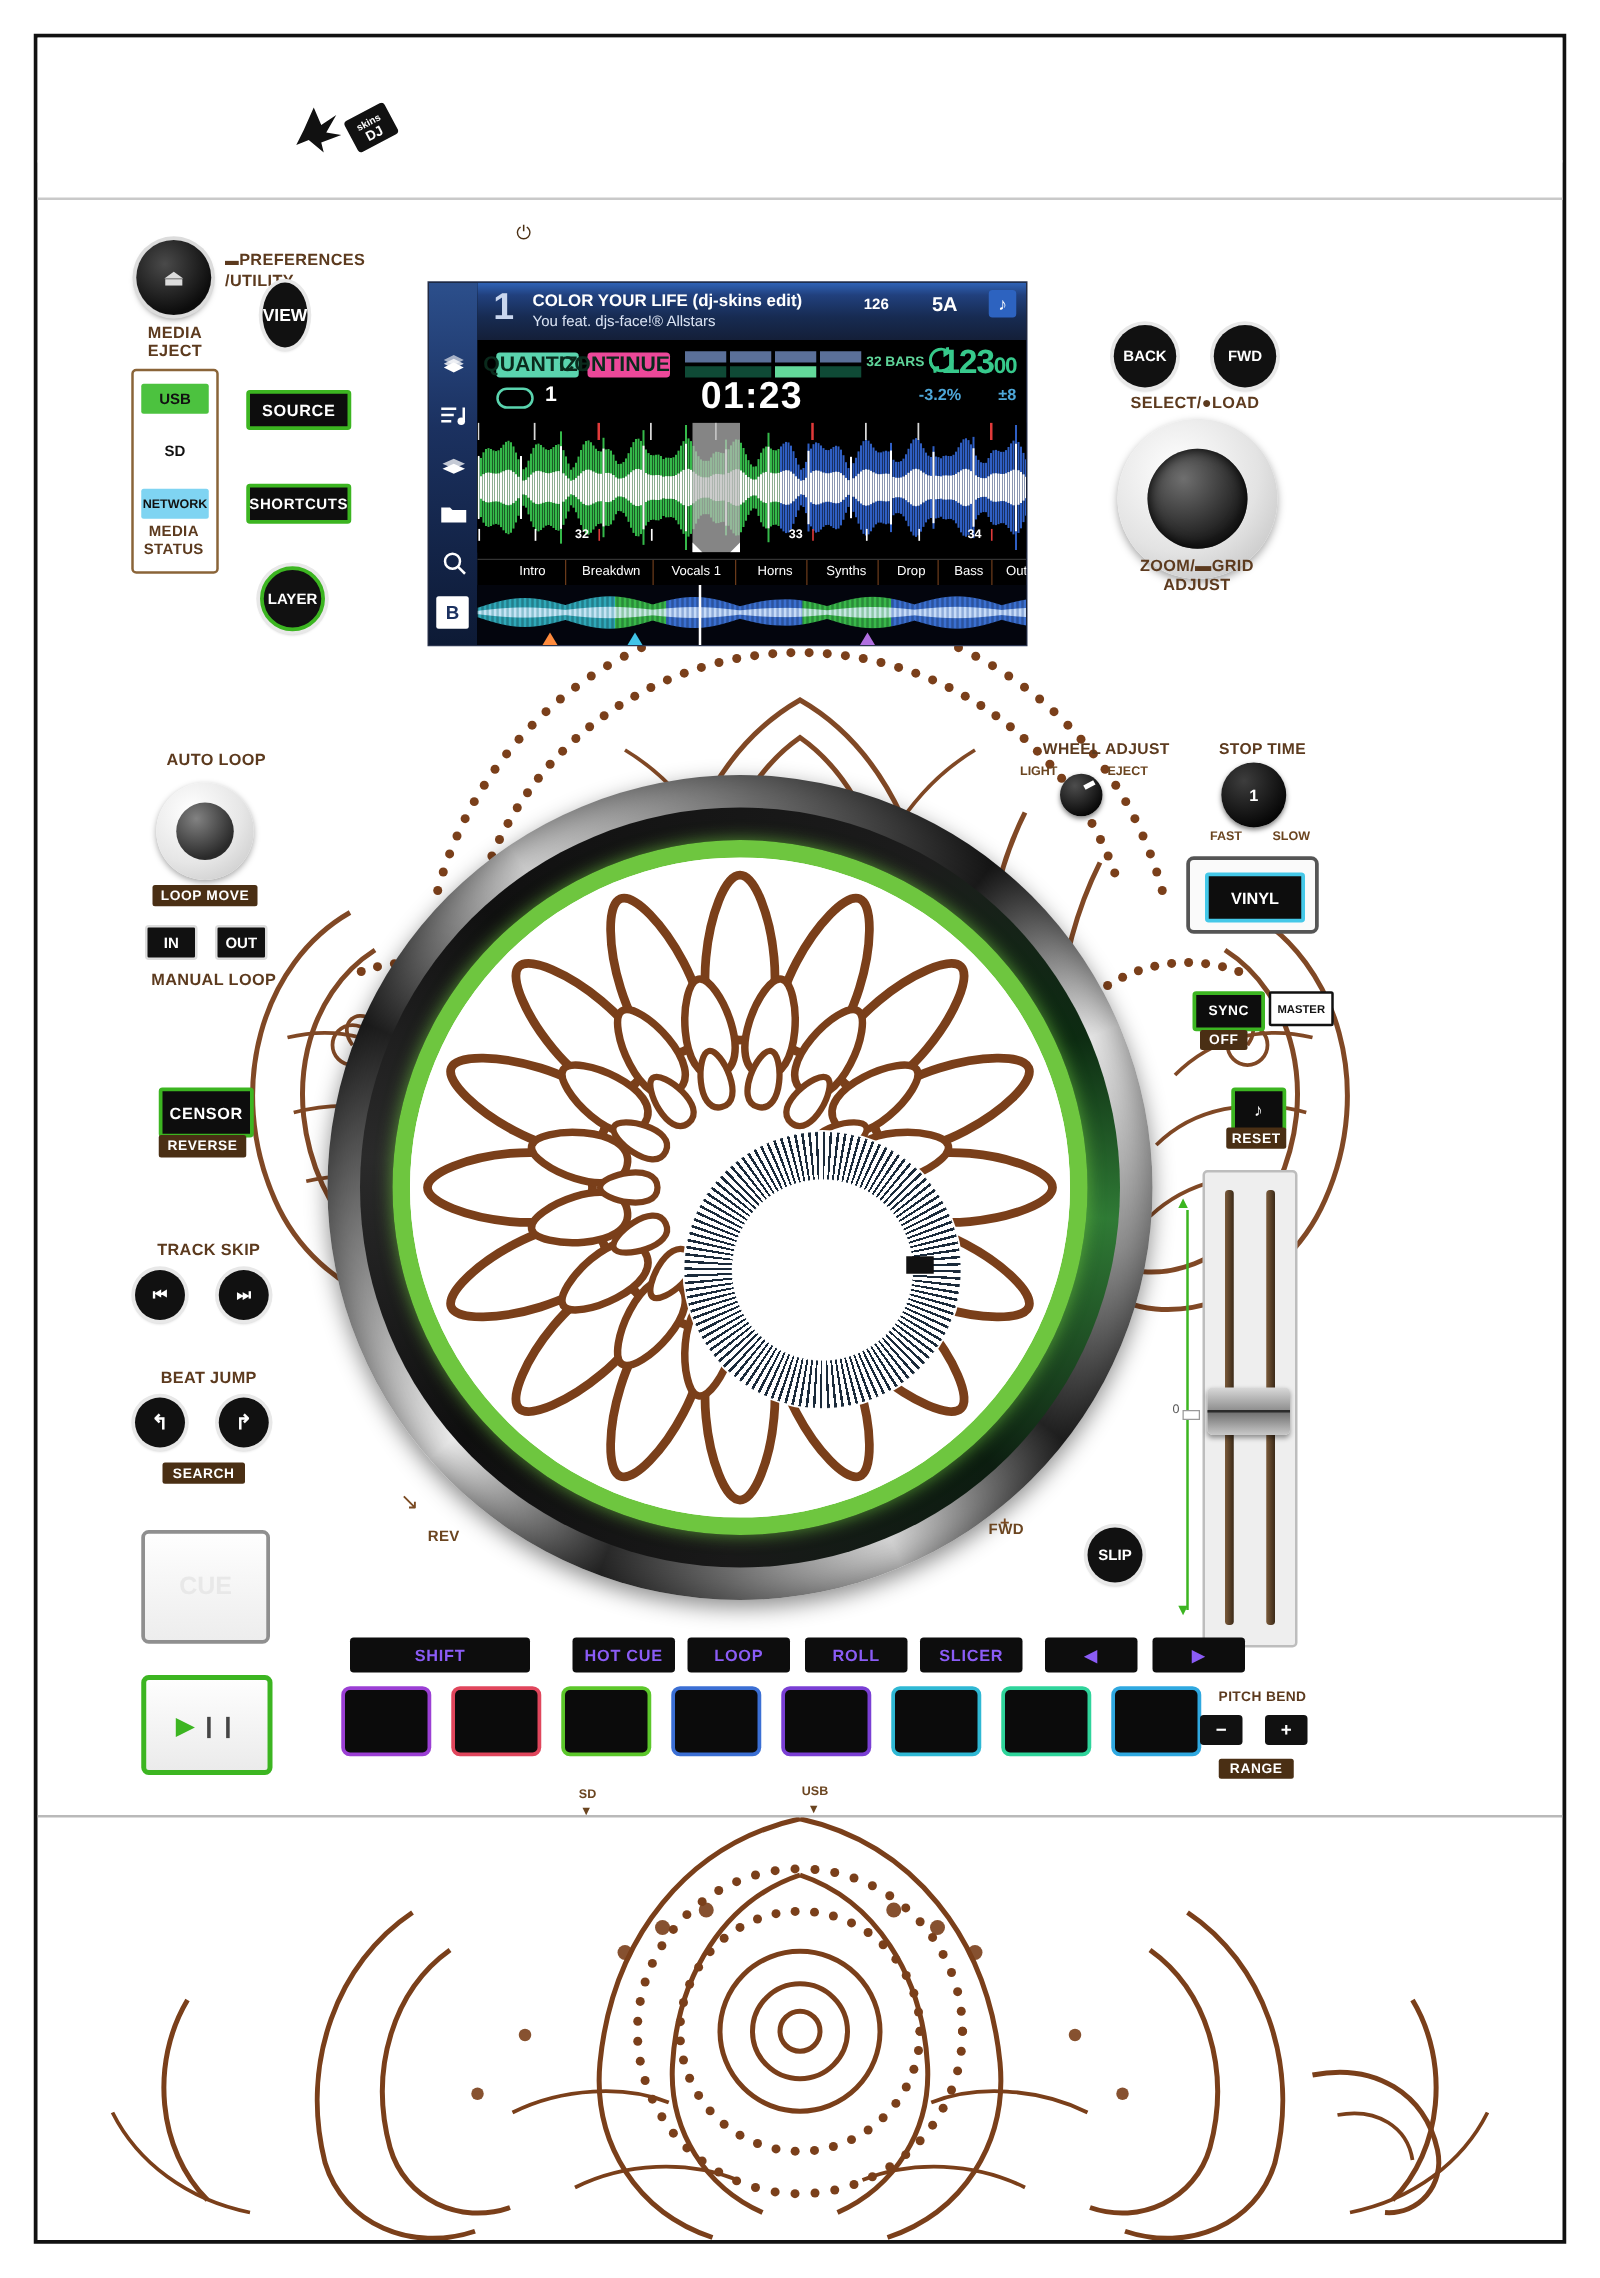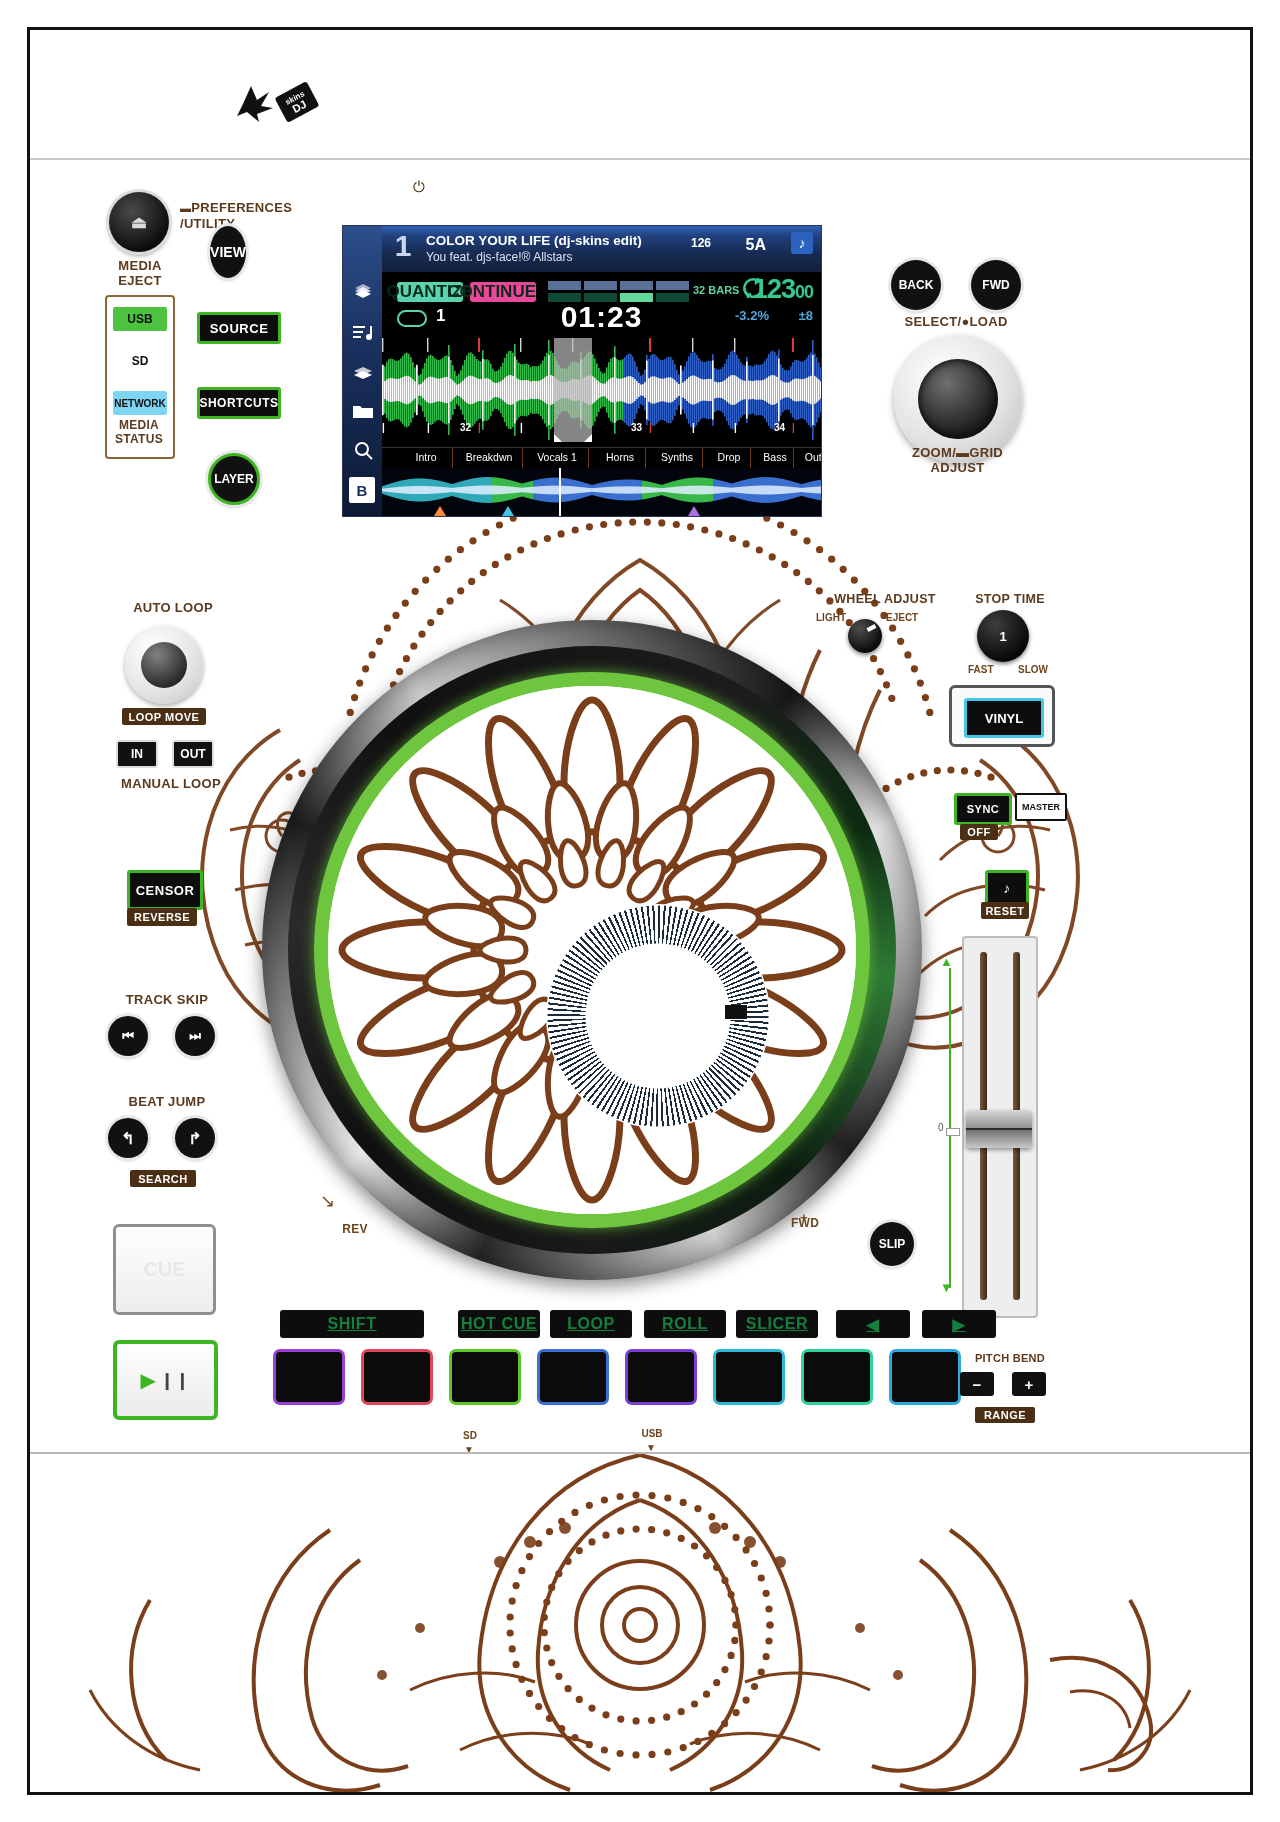--- a/index.html
+++ b/index.html
@@ -200,22 +200,22 @@
   #pitchScale{position:absolute;left:906px;top:906px;width:22px;height:378px;}
   #pUp{position:absolute;left:4px;top:18px;color:#3cb521;font-size:13px;}
   #pDown{position:absolute;left:4px;top:344px;color:#3cb521;font-size:13px;}
   #pMid{position:absolute;left:2px;top:186px;color:#555;font-size:10px;}
   #pTick{position:absolute;left:10px;top:192px;width:12px;height:6px;background:#fff;border:1px solid #999;}
   #pitchLine{position:absolute;left:13px;top:32px;width:2px;height:320px;background:#3cb521;}
 
   #slipBtn{left:840px;top:1192px;width:44px;height:44px;font-size:12px;}
 
   
-  .perfBtn{position:absolute;height:28px;background:#0d0d0d;border-radius:3px;color:#15803d;font-size:16px;font-weight:bold;
-           display:flex;align-items:center;justify-content:center;letter-spacing:.6px;text-decoration:underline;}
+  .perfBtn{position:absolute;height:28px;background:#0d0d0d;border-radius:3px;color:#8b5cf6;font-size:13px;font-weight:bold;
+           display:flex;align-items:center;justify-content:center;letter-spacing:.6px;}
   .padRow{position:absolute;top:1322px;}
   .pad{position:absolute;top:0;width:66px;height:50px;background:#0b0b0b;border-radius:4px;}
 
   #pitchBendLbl{left:930px;top:1322px;width:100px;font-size:11px;}
   #pbMinus{left:930px;top:1342px;width:34px;height:24px;background:#111;border-radius:3px;color:#fff;font-size:15px;}
   #pbPlus{left:982px;top:1342px;width:34px;height:24px;background:#111;border-radius:3px;color:#fff;font-size:15px;}
   #rangeBtn{left:945px;top:1377px;width:60px;height:16px;}
 
   #sdLbl{position:absolute;left:420px;top:1400px;color:#6b4520;font-size:10px;font-weight:bold;text-align:center;width:40px;}
   #usbLbl{position:absolute;left:602px;top:1398px;color:#6b4520;font-size:10px;font-weight:bold;text-align:center;width:40px;}

